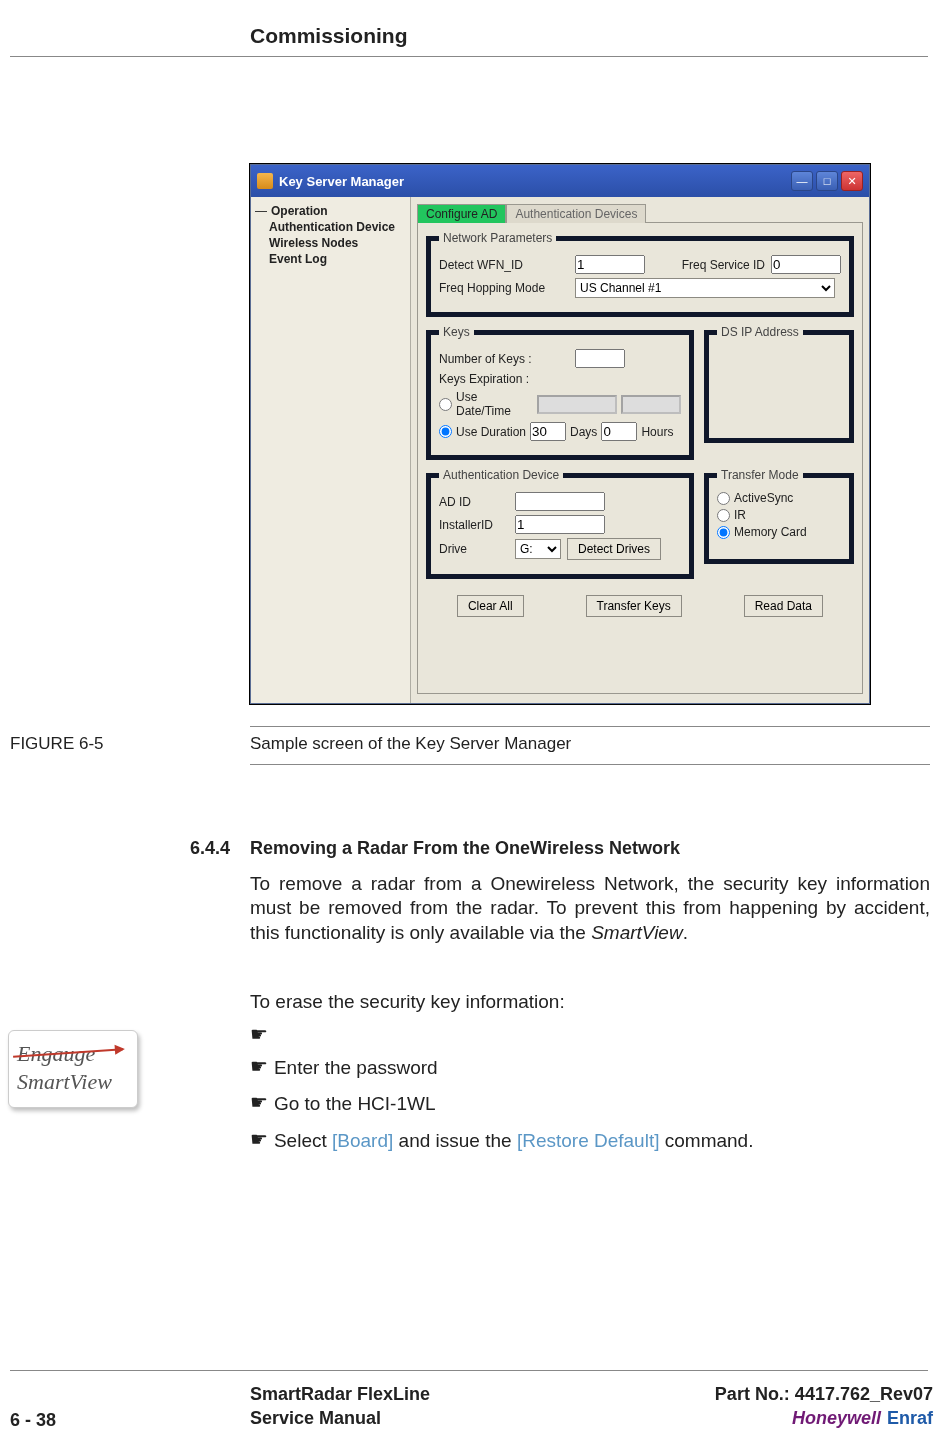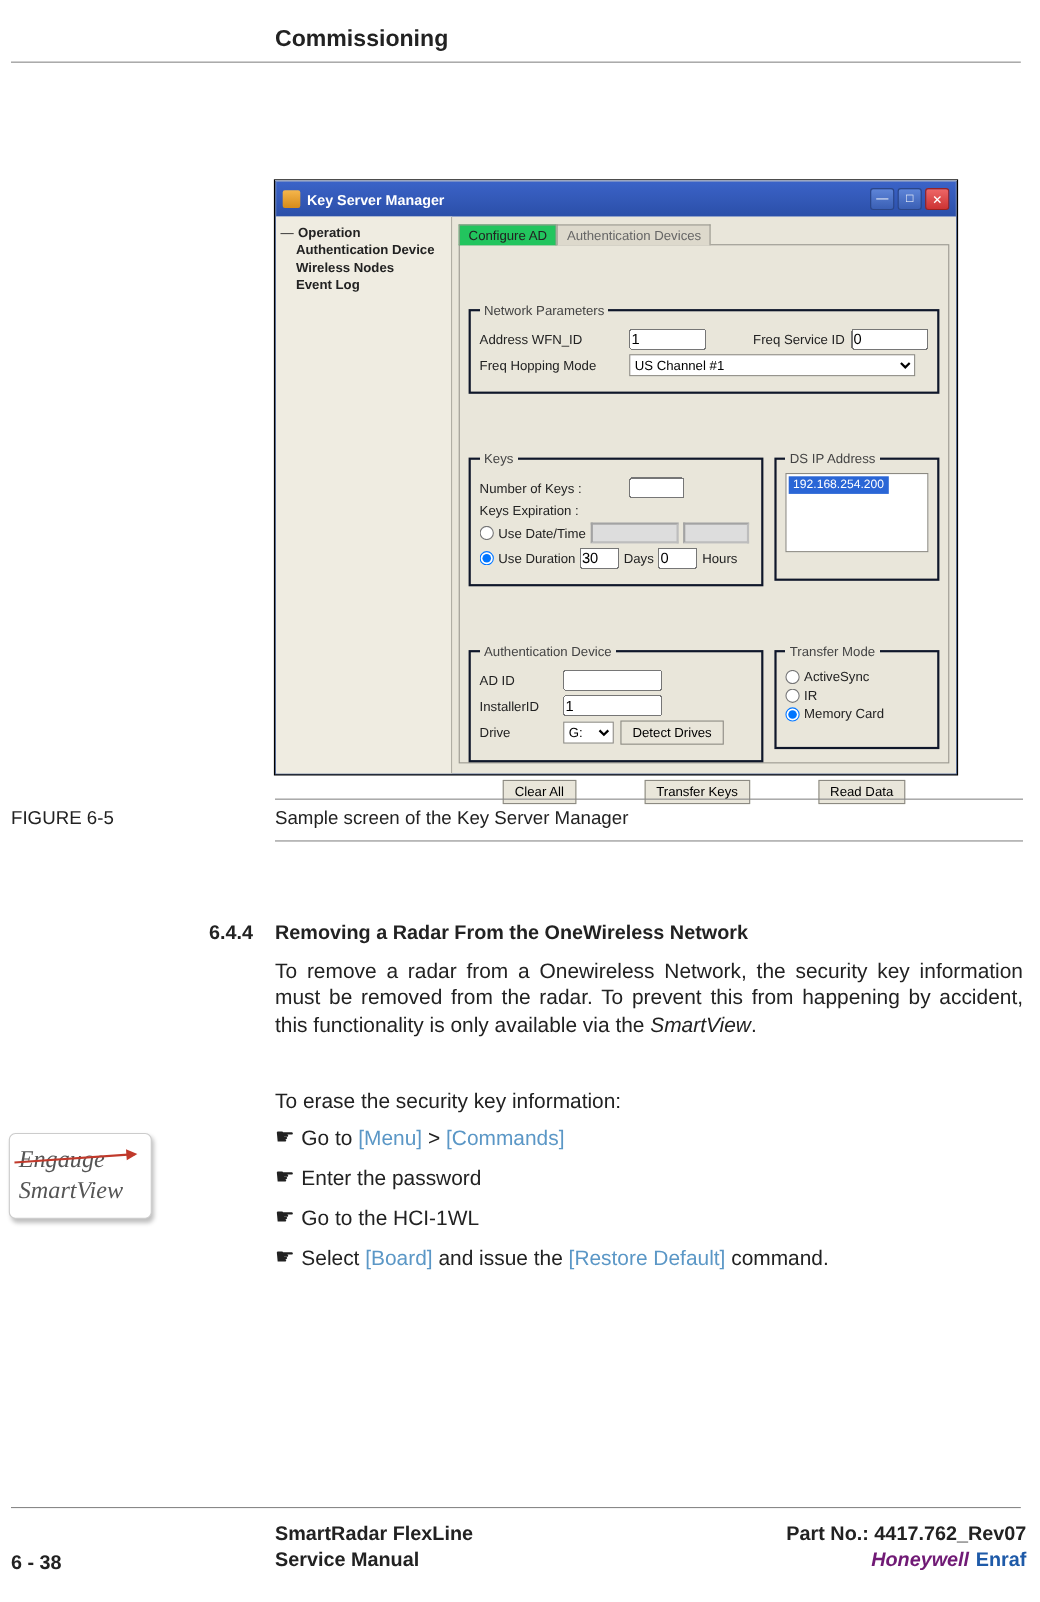--- a/index.html
+++ b/index.html
@@ -24,21 +24,21 @@
   .tree-children { margin-left: 14px; }
   .tree-item { padding: 1px 0; }
   .tree-item.bold { font-weight: bold; }
 
   .right-pane { flex: 1; padding: 6px; }
   .tabs { display:flex; gap:0; font-size:12px; }
   .tab { border:1px solid #9a988f; border-bottom:none; padding:2px 8px; background:#22c55e; position:relative; top:1px; }
   .tab.inactive { background:#ddd9cc; color:#666; }
   .tab-body { border:1px solid #9a988f; padding:8px; background:#e9e6da; height: calc(100% - 22px); }
 
-  fieldset { border:2px solid #0f172a; padding:6px 8px 10px; margin-bottom:8px; font-size:12px;margin-top:44px; }
+  fieldset { border:5px solid #0f172a; padding:6px 8px 10px; margin-bottom:8px; font-size:12px; }
   legend { padding:0 4px; color:#444; }
   .row { display:flex; align-items:center; gap:6px; margin:4px 0; }
   .lbl { width:130px; }
   .lbl-short { width:auto; }
   select.f { height:20px; border:1px solid #8c8a82; background:#fff; font-size:12px; }
   .two-col { display:flex; gap:10px; }
   .col-a { flex:1; }
   .col-b { width:150px; }
   .ipbox { background:#2a66d6; color:#fff; padding:2px 4px; font-size:11px; display:inline-block; }
   .iplist { border:1px solid #8c8a82; background:#fff; height:72px; padding:2px; }
@@ -113,21 +113,21 @@
     <div class="right-pane">
       <div class="tabs">
         <div class="tab">Configure AD</div>
         <div class="tab inactive">Authentication Devices</div>
       </div>
       <div class="tab-body">
 
         <fieldset>
           <legend>Network Parameters</legend>
           <div class="row">
-            <span class="lbl">Address WFN_ID</span>
+            <span class="lbl">Detect WFN_ID</span>
             <input class="f" style="width: 70px;" value="1">
             <span style="flex:1"></span>
             <span class="lbl-short">Freq Service ID</span>
             <input class="f" style="width: 70px;" value="0">
           </div>
           <div class="row">
             <span class="lbl">Freq Hopping Mode</span>
             <select class="f" style="width:260px">
               <option>US Channel #1</option>
             </select>
@@ -157,23 +157,20 @@
                 <input class="f" style="width: 36px;" value="30">
                 <span>Days</span>
                 <input class="f" style="width: 36px;" value="0">
                 <span>Hours</span>
               </div>
             </fieldset>
           </div>
           <div class="col-b">
             <fieldset style="height:118px">
               <legend>DS IP Address</legend>
-              <div class="iplist">
-                <span class="ipbox">192.168.254.200</span>
-              </div>
             </fieldset>
           </div>
         </div>
 
         <div class="two-col">
           <div class="col-a">
             <fieldset>
               <legend>Authentication Device</legend>
               <div class="row">
                 <span style="width:70px">AD ID</span>
@@ -232,21 +229,20 @@
 
 <div class="body-col para1">
   <span>To remove a radar from a Onewireless Network, the security key information must be removed from the radar. To prevent this from happening by accident, this functionality is only available via the </span><span class="italic">SmartView</span><span>.</span>
 </div>
 
 <div class="body-col para2">To erase the security key information:</div>
 
 <div class="body-col steps">
   <div class="step">
     <span class="hand">☛</span>
-    <span><span>Go to </span><span class="ref">[Menu]</span><span> &gt; </span><span class="ref">[Commands]</span></span>
   </div>
   <div class="step">
     <span class="hand">☛</span>
     <span>Enter the password</span>
   </div>
   <div class="step">
     <span class="hand">☛</span>
     <span>Go to the HCI-1WL</span>
   </div>
   <div class="step">

